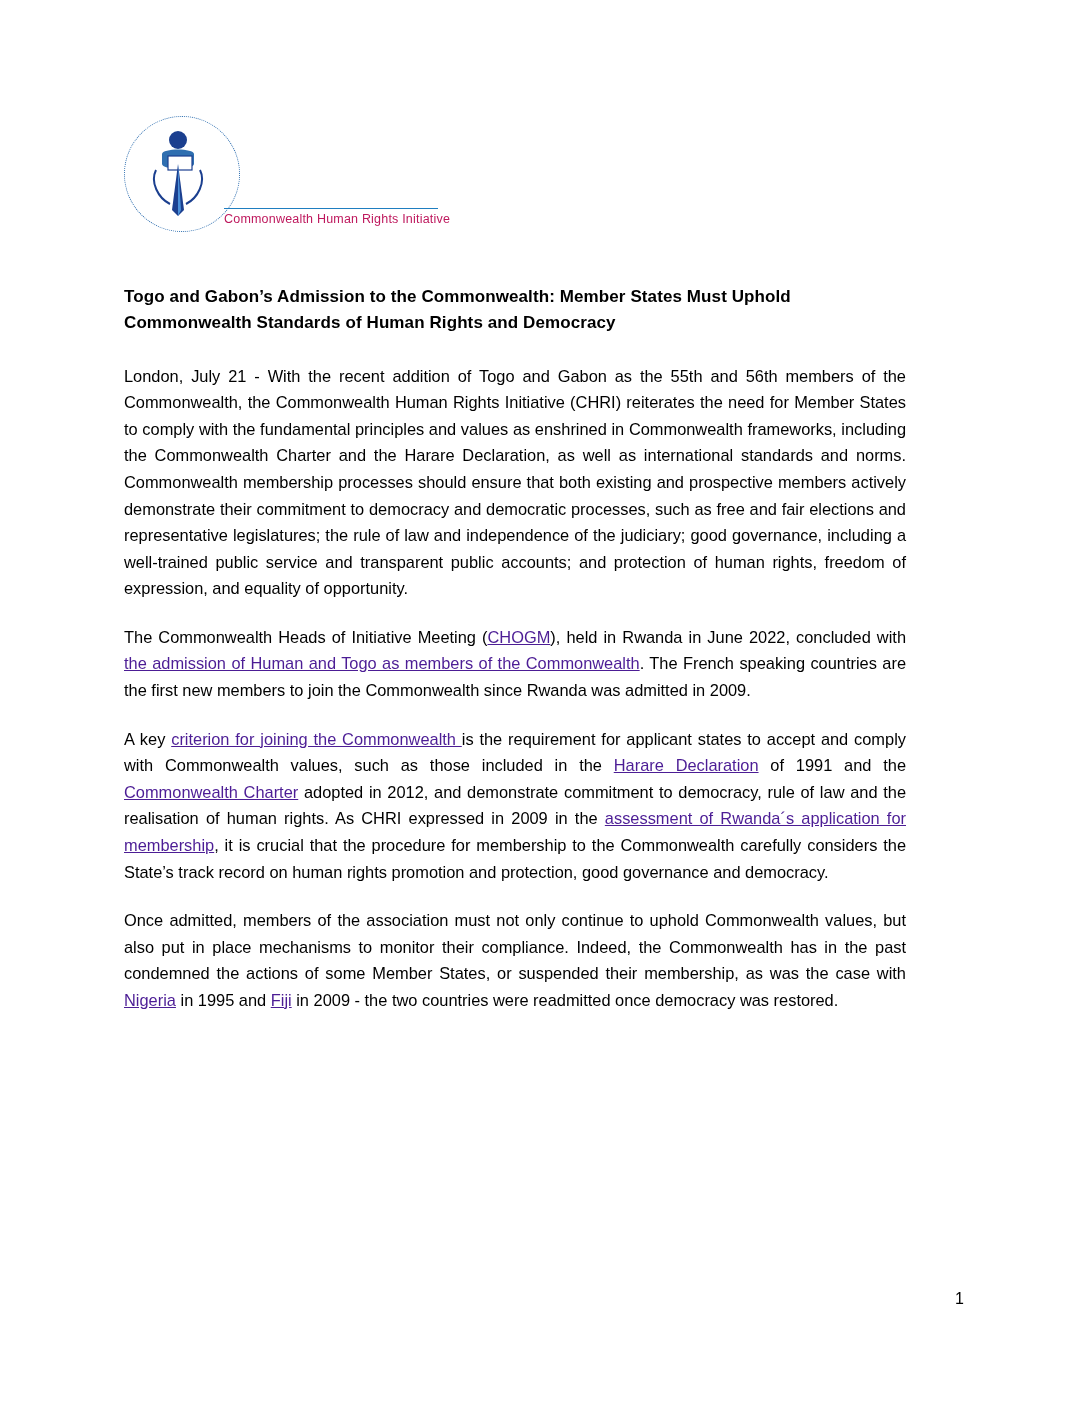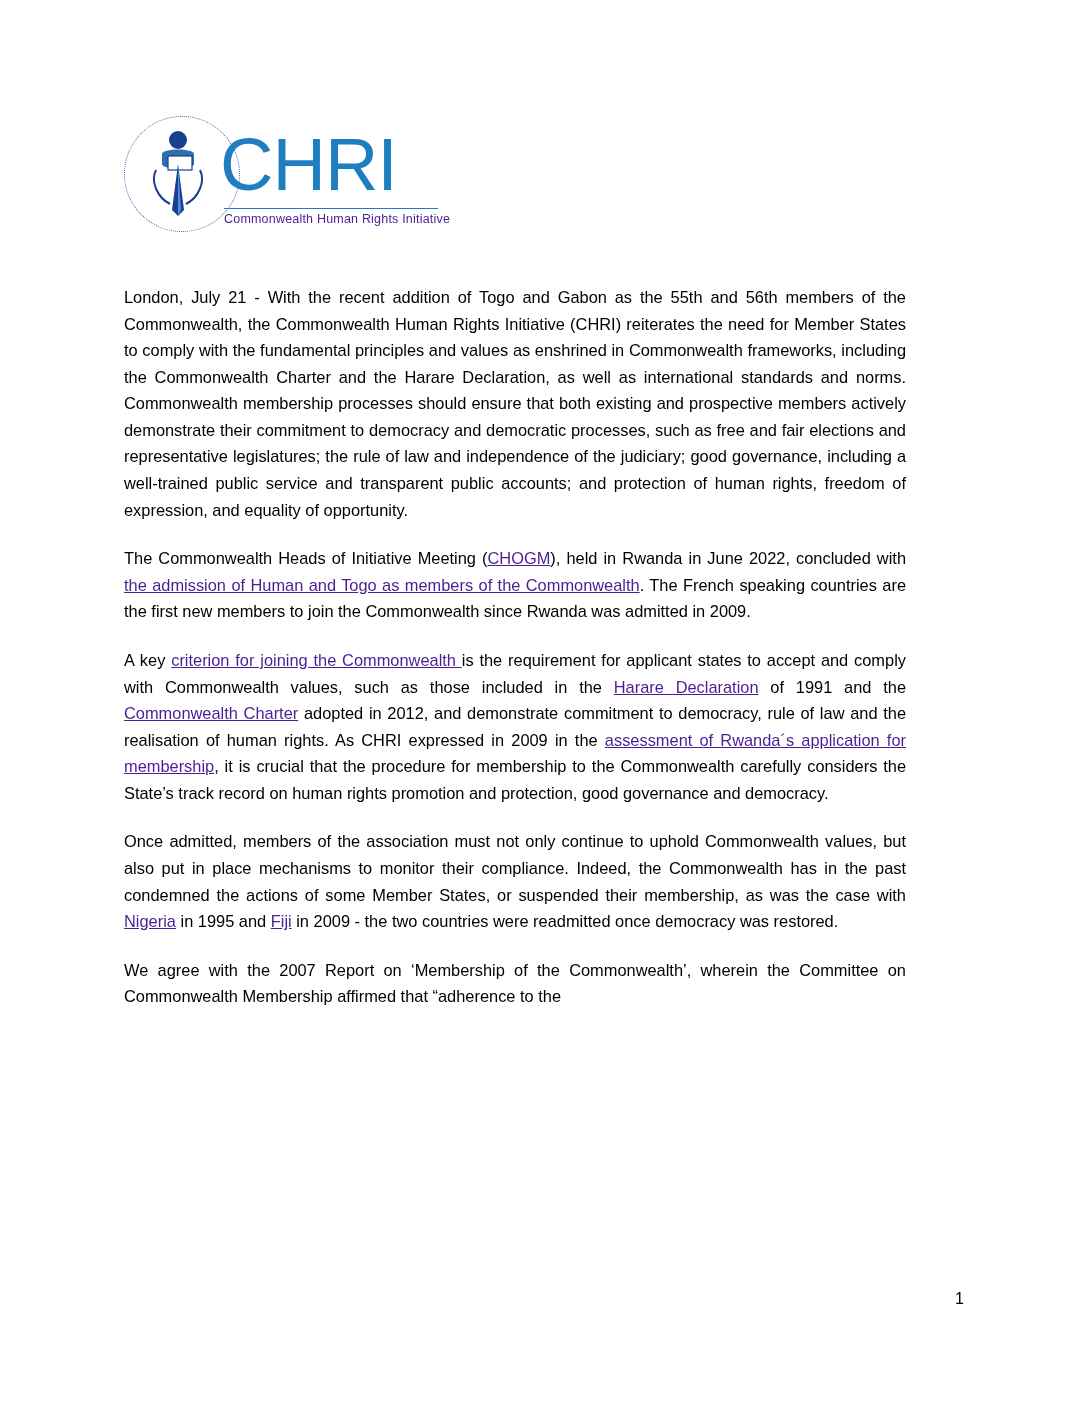--- a/index.html
+++ b/index.html
@@ -44,21 +44,21 @@
     letter-spacing: -1px;
     color: #1f7ec0;
     font-weight: 400;
     font-family: "Liberation Sans", sans-serif;
   }
   .logo-sub {
     position: absolute;
     left: 100px;
     top: 96px;
     font-size: 12.5px;
-    color: #4c1d95;
+    color: #be185d;
     letter-spacing: 0.2px;
     white-space: nowrap;
   }
   .logo-underline {
     position: absolute;
     left: 100px;
     top: 92px;
     width: 214px;
     height: 1px;
     background: #1f7ec0;
@@ -119,43 +119,42 @@
     <div class="logo-circle"></div>
     <svg class="emblem" viewBox="0 0 68 88">
       <ellipse cx="30" cy="10" rx="9" ry="9" fill="#1b3f8f"></ellipse>
       <path d="M14 24 C14 18, 46 18, 46 24 L46 34 C46 40, 14 40, 14 34 Z" fill="#2f6fb0"></path>
       <rect x="20" y="26" width="24" height="14" fill="#ffffff" stroke="#1b3f8f" stroke-width="1.2"></rect>
       <path d="M30 34 L36 80 L30 86 L24 80 Z" fill="#1b3f8f"></path>
       <path d="M30 34 L33 80 L30 86 Z" fill="#4a90d9"></path>
       <path d="M8 40 C2 52, 10 68, 22 74" fill="none" stroke="#1b3f8f" stroke-width="2"></path>
       <path d="M52 40 C58 52, 50 68, 38 74" fill="none" stroke="#1b3f8f" stroke-width="2"></path>
     </svg>
-    <div class="logo-word">CHRI</div>
     <div class="logo-underline"></div>
     <div class="logo-sub">Commonwealth Human Rights Initiative</div>
   </div>
 
   <div class="content">
 
+    <h1 class="doc-title">Togo and Gabon’s Admission to the Commonwealth:  Member States Must Uphold Commonwealth Standards of Human Rights and Democracy</h1>
 
     <p class="para">
       <span class="bold">London, July 21</span><span> - With the recent addition of Togo and Gabon as the 55th and 56th members of the Commonwealth, the Commonwealth Human Rights Initiative (CHRI) reiterates the need for Member States to comply with the fundamental principles and values as enshrined in Commonwealth frameworks, including the Commonwealth Charter and the Harare Declaration, as well as international standards and norms. Commonwealth membership processes should ensure that both existing and prospective members actively demonstrate their commitment to democracy and democratic processes, such as free and fair elections and representative legislatures; the rule of law and independence of the judiciary; good governance, including a well-trained public service and transparent public accounts; and protection of human rights, freedom of expression, and equality of opportunity.</span>
     </p>
 
     <p class="para">
       <span>The Commonwealth Heads of Initiative Meeting (</span><a class="doclink" href="#">CHOGM</a><span>), held in Rwanda in June 2022, concluded with </span><a class="doclink" href="#">the admission of Human and Togo as members of the Commonwealth</a><span>. The French speaking countries are the first new members to join the Commonwealth since Rwanda was admitted in 2009.</span>
     </p>
 
     <p class="para">
       <span>A key </span><a class="doclink" href="#">criterion for joining the Commonwealth </a><span>is the requirement for applicant states to accept and comply with Commonwealth values, such as those included in the </span><a class="doclink" href="#">Harare Declaration</a><span> of 1991 and the </span><a class="doclink" href="#">Commonwealth Charter</a><span> adopted in 2012, and demonstrate commitment to democracy, rule of law and the realisation of human rights. As CHRI expressed in 2009 in the </span><a class="doclink" href="#">assessment of Rwanda´s application for membership</a><span>, it is crucial  that the procedure for membership to the Commonwealth carefully considers the State’s track record on human rights promotion and protection, good governance and democracy.</span>
     </p>
 
     <p class="para">
       <span>Once admitted, members of the association must not only continue to uphold Commonwealth values, but also put in place mechanisms to monitor their compliance. Indeed, the Commonwealth has in the past condemned the actions of some Member States, or suspended their membership, as was the case with </span><a class="doclink" href="#">Nigeria</a><span> in 1995 and </span><a class="doclink" href="#">Fiji</a><span> in 2009 - the two countries were readmitted once democracy was restored.</span>
     </p>
 
-    <p class="para">We agree with the 2007 Report on ‘Membership of the Commonwealth’, wherein the Committee on Commonwealth Membership affirmed that “adherence to the</p>
 
   </div>
 
   <div class="page-number">1</div>
 
 </div>
 
 </body></html>

